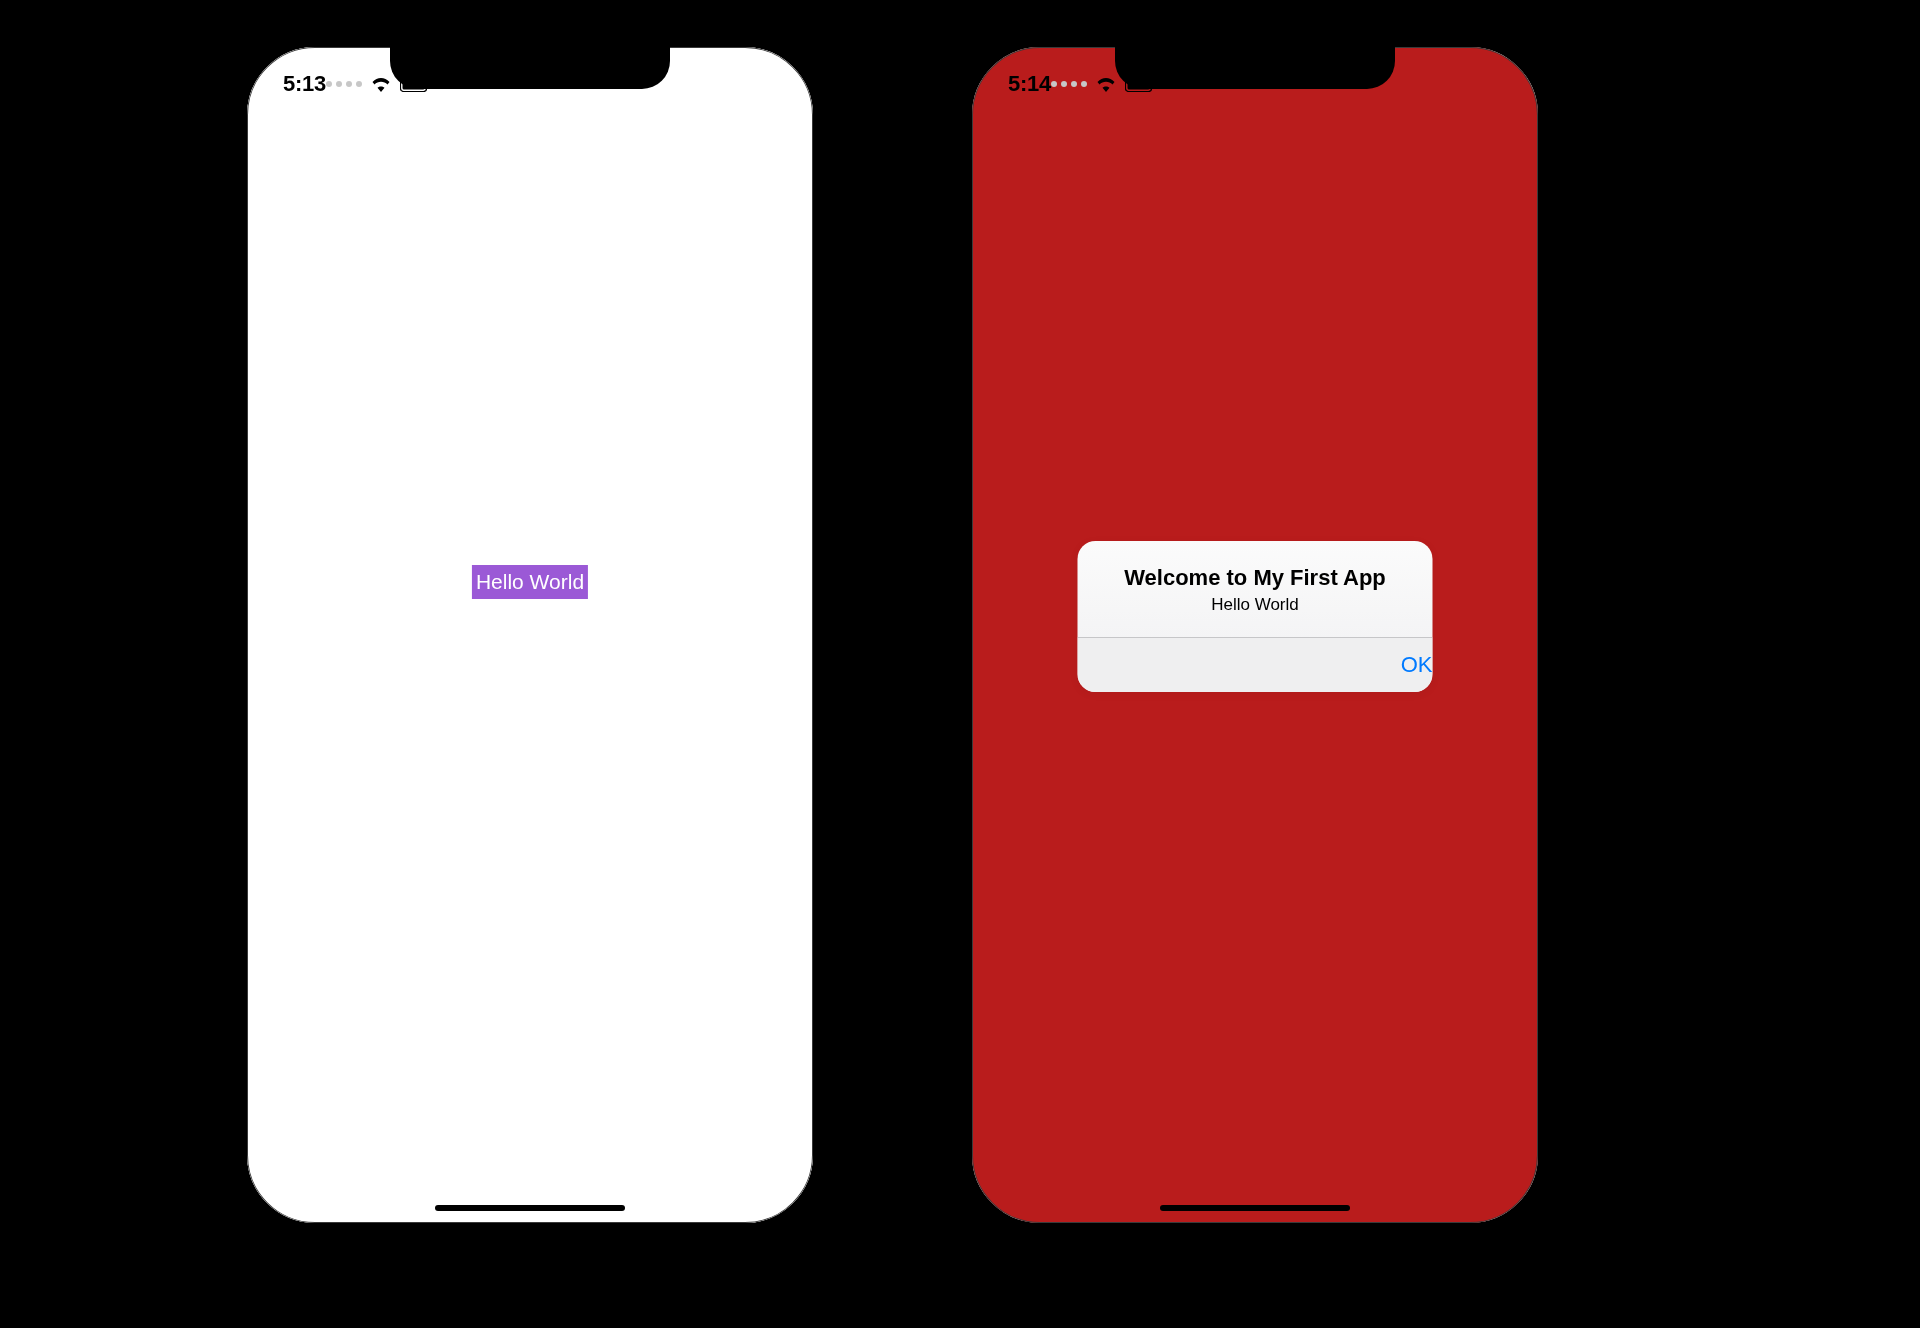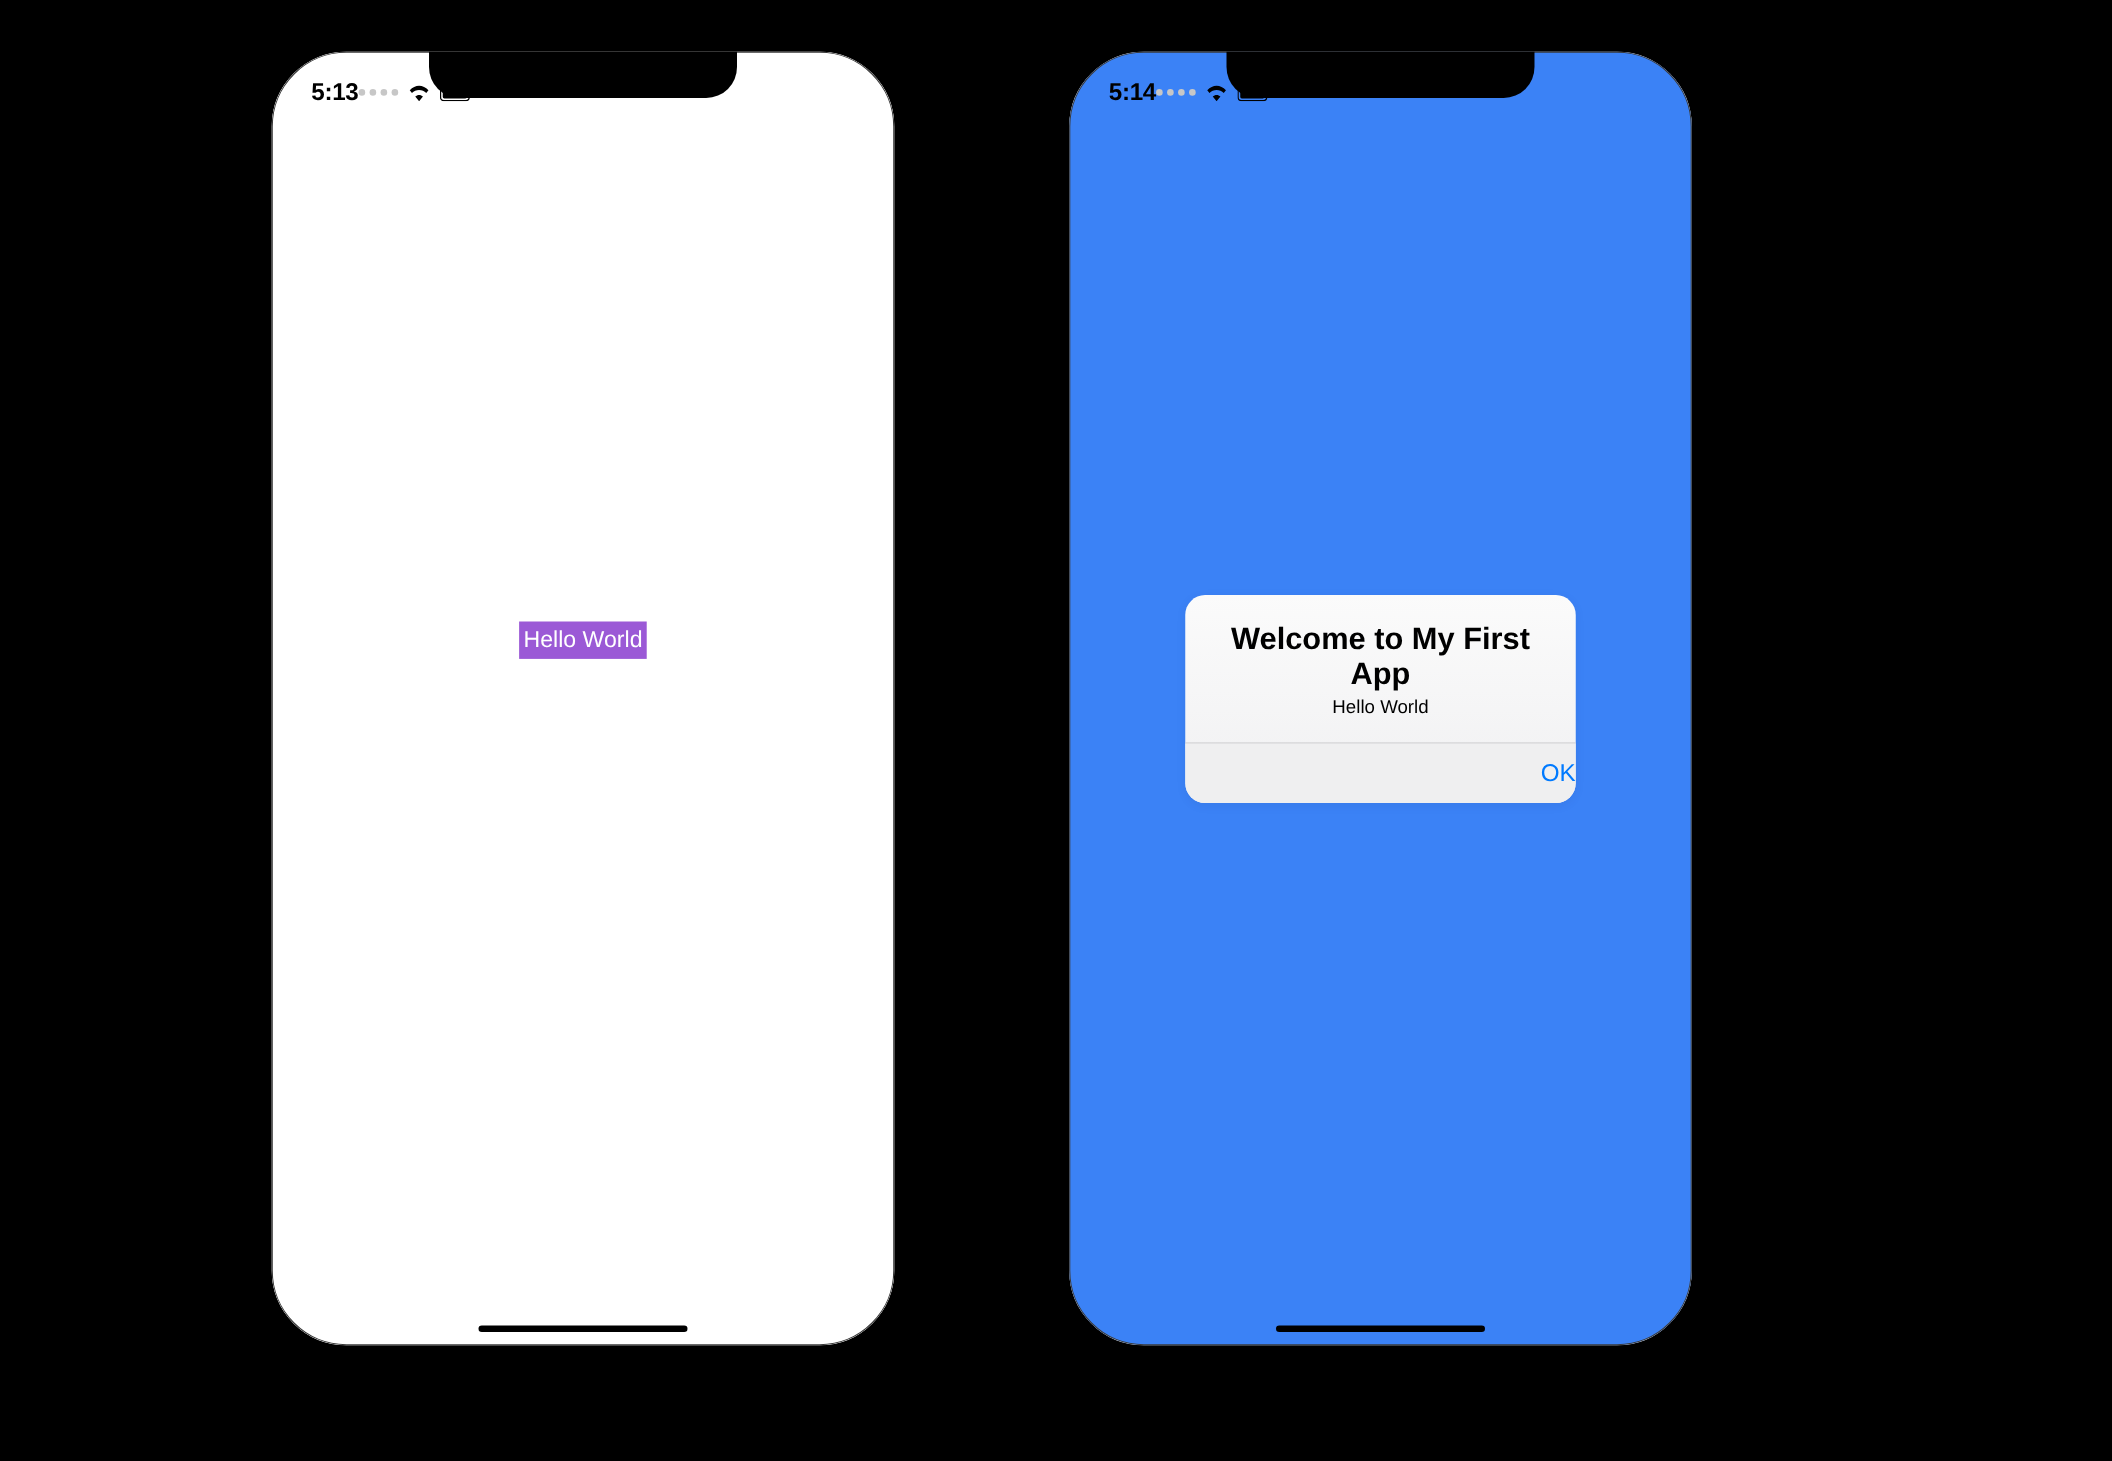--- a/index.html
+++ b/index.html
@@ -40,21 +40,21 @@
       pointer-events: none;
     }
     .screen {
       position: absolute;
       inset: 0;
     }
     .screen.white {
       background: #ffffff;
     }
     .screen.dimmed {
-      background: #3b82f6;
+      background: #b91c1c;
     }
     .notch {
       position: absolute;
       top: -2px;
       left: 50%;
       transform: translateX(-50%);
       width: 280px;
       height: 44px;
       background: #000;
       border-bottom-left-radius: 28px;
@@ -116,21 +116,21 @@
       background: linear-gradient(180deg, #fbfbfb 0%, #f0f0f2 100%);
       border-radius: 18px;
       overflow: hidden;
       box-shadow: 0 2px 10px rgba(0,0,0,0.05);
     }
     .alert-body {
       padding: 24px 20px 22px;
       text-align: center;
     }
     .alert-title {
-      font-size: 28px;
+      font-size: 22px;
       font-weight: 600;
       color: #000;
       margin-bottom: 4px;
     }
     .alert-message {
       font-size: 17px;
       font-weight: 400;
       color: #000;
     }
     .alert-divider {

